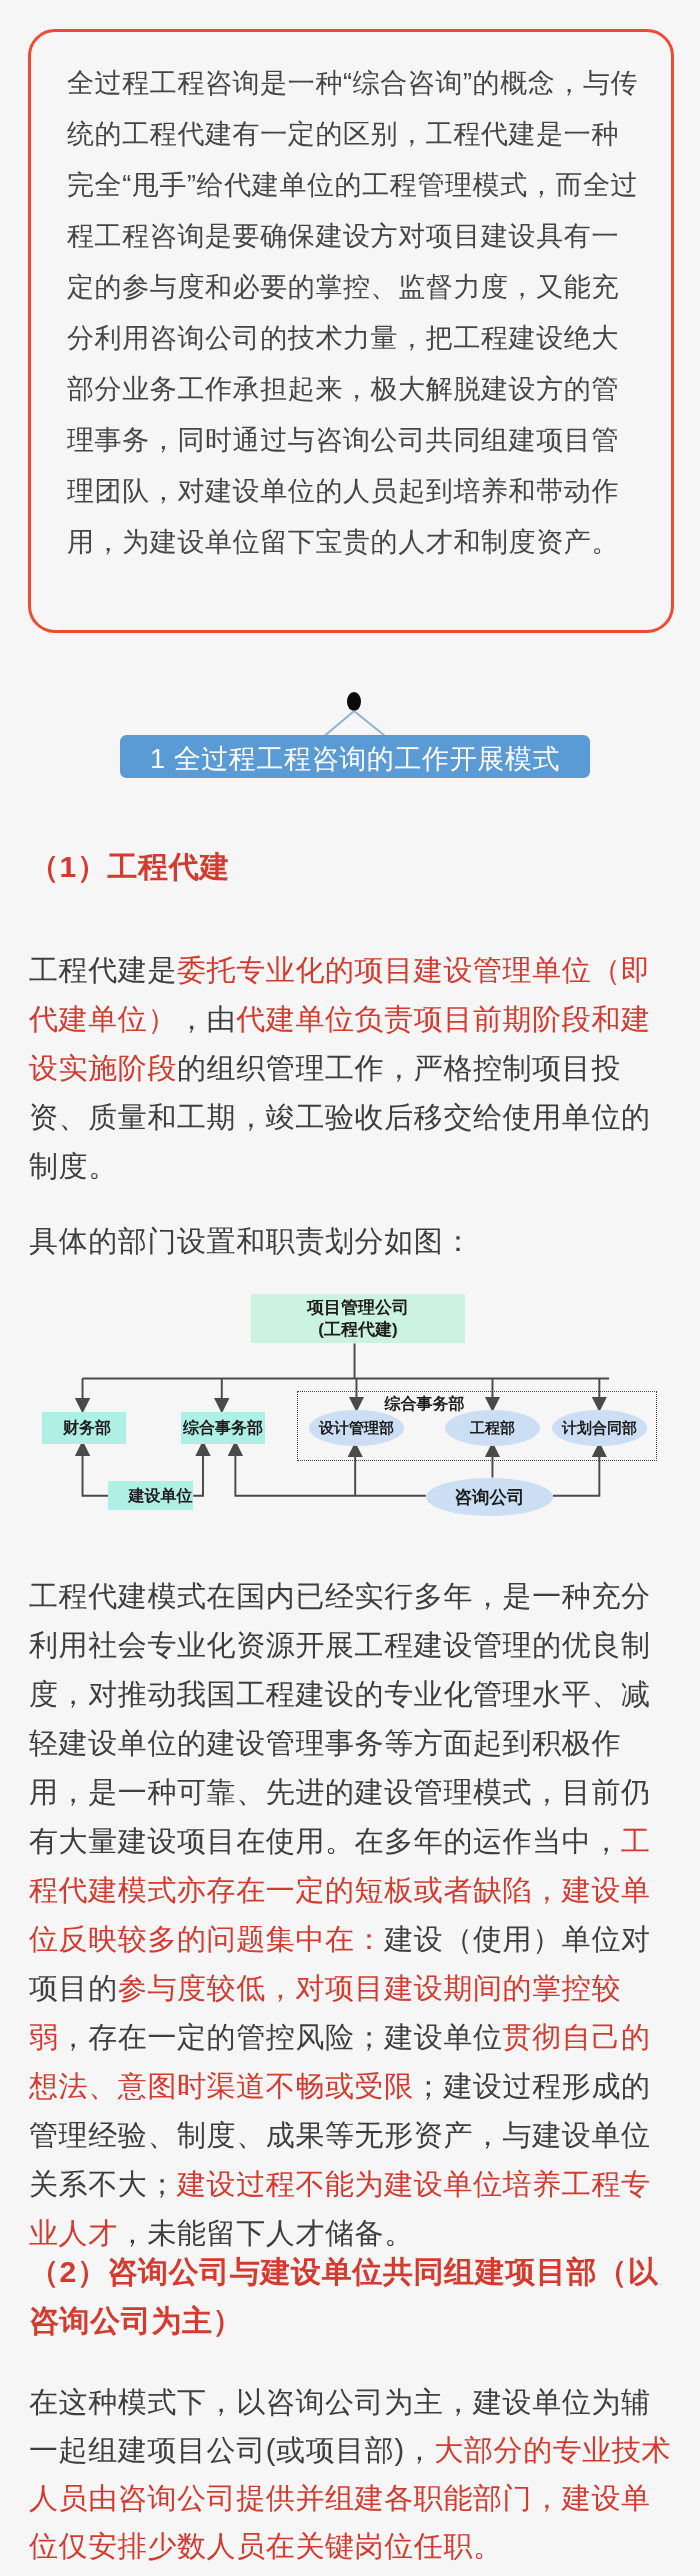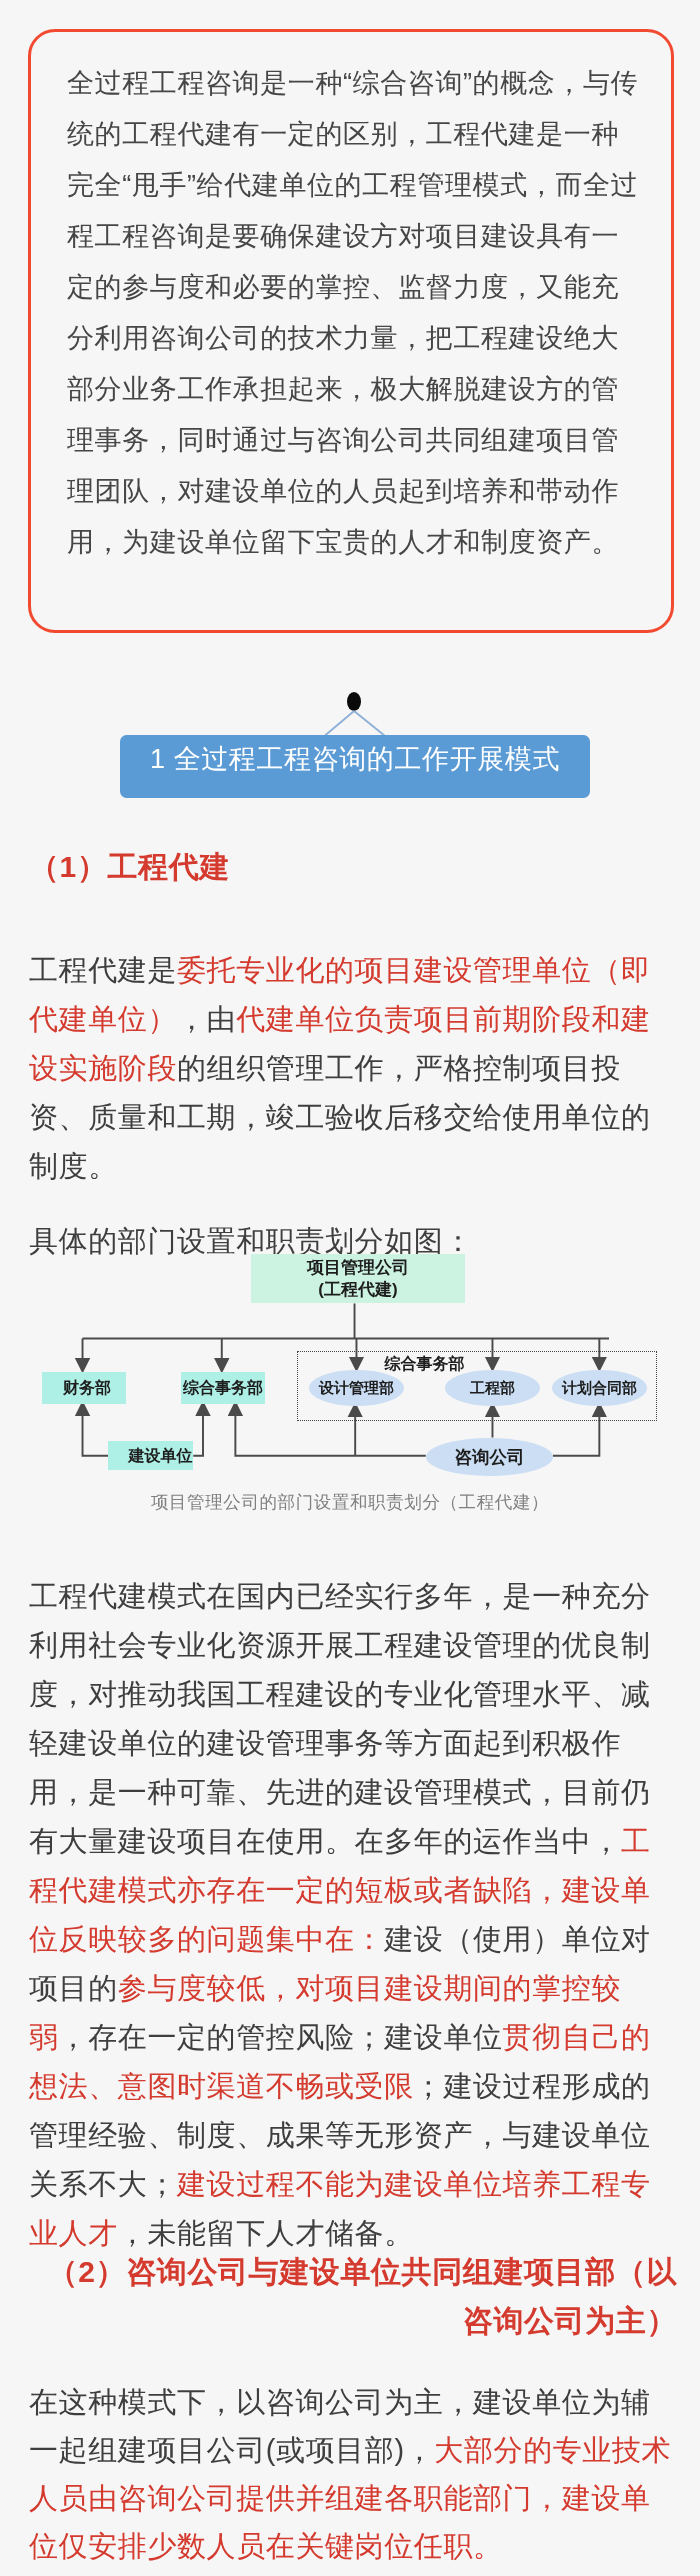--- a/index.html
+++ b/index.html
@@ -28,36 +28,36 @@
     border-radius:27px;
     padding:26px 32px 0 36px;
     font-size:27px;line-height:51px;color:#464646;
     letter-spacing:0.6px;
   }
   
   .hang-dot{left:347px;top:692px;width:14.3px;height:19.4px;background:#0a0a0a;border-radius:50%;}
   .hang-lines{left:316px;top:709px;}
   
   .banner{
-    left:120px;top:735px;width:470px;height:63px;
+    left:120px;top:735px;width:470px;height:43px;
     background:var(--banner-blue);
     border-radius:6.5px;
     color:#fff;font-size:27px;line-height:49px;text-align:center;
     letter-spacing:0.6px;
   }
   .h-red{font-size:30px;font-weight:bold;color:var(--red);letter-spacing:0.6px;}
   .h1{left:29px;top:847px;}
-  .h2{left:29px;top:2247px;width:648px;line-height:49px;text-align:right;}
+  .h2{left:29px;top:2247px;width:648px;line-height:49px;}
   .para{left:29px;width:648px;font-size:29px;line-height:49px;letter-spacing:0.6px;}
   .p1{top:946px;}
   .lead{top:1195px;margin-top:22px;}
   .p2{top:1572px;}
   .p3{top:2378px;line-height:48px;}
   
-  .diagram{left:0;top:1240px;width:700px;height:272px;}
+  .diagram{left:0;top:1280px;width:700px;height:272px;}
   .diagram svg{position:absolute;left:0;top:0;}
   .node{position:absolute;text-align:center;color:#1d1d1d;font-weight:bold;}
   .rootbox{left:251px;top:14.3px;width:214px;height:49px;background:var(--mint);font-size:17px;line-height:22px;padding-top:2.6px;}
   .deptbox{width:84px;height:32px;background:var(--cyan);font-size:16px;line-height:32px;}
   .box-finance{left:42px;top:132px;padding-left:6px;}
   .box-general{left:181px;top:132px;font-family:Liberation Serif, serif;}
   .box-owner{left:108px;top:201px;width:85px;height:29px;line-height:29px;padding-left:20px;}
   .bubble{width:95px;height:36px;background:var(--bluebubble);border-radius:50%;font-size:15px;line-height:36px;}
   .el-design{left:309px;top:130px;}
   .el-eng{left:445px;top:130px;}
@@ -128,21 +128,20 @@
 
   <div class="node deptbox box-finance">财务部</div>
   <div class="node deptbox box-general">综合事务部</div>
   <div class="node deptbox box-owner">建设单位</div>
 
   <div class="node bubble el-design">设计管理部</div>
   <div class="node bubble el-eng">工程部</div>
   <div class="node bubble el-plan">计划合同部</div>
   <div class="node el-consult">咨询公司</div>
 
-  <div class="node fig-caption">项目管理公司的部门设置和职责划分（工程代建）</div>
 </div>
 
 <div class="abs para p2"><span style="color: rgb(62, 62, 62);">工程代建模式在国内已经实行多年，是一种充分利用社会专业化资源开展工程建设管理的优良制度，对推动我国工程建设的专业化管理水平、减轻建设单位的建设管理事务等方面起到积极作用，是一种可靠、先进的建设管理模式，目前仍有大量建设项目在使用。在多年的运作当中，</span><span style="color: rgb(212, 58, 46);">工程代建模式亦存在一定的短板或者缺陷，建设单位反映较多的问题集中在：</span><span style="color: rgb(62, 62, 62);">建设（使用）单位对项目的</span><span style="color: rgb(212, 58, 46);">参与度较低，对项目建设期间的掌控较弱</span><span style="color: rgb(62, 62, 62);">，存在一定的管控风险；建设单位</span><span style="color: rgb(212, 58, 46);">贯彻自己的想法、意图时渠道不畅或受限</span><span style="color: rgb(62, 62, 62);">；建设过程形成的管理经验、制度、成果等无形资产，与建设单位关系不大；</span><span style="color: rgb(212, 58, 46);">建设过程不能为建设单位培养工程专业人才</span><span style="color: rgb(62, 62, 62);">，未能留下人才储备。</span></div>
 
 <div class="abs h-red h2">（2）咨询公司与建设单位共同组建项目部（以咨询公司为主）</div>
 
 <div class="abs para p3"><span style="color: rgb(62, 62, 62);"> 在这种模式下，以咨询公司为主，建设单位为辅一起组建项目公司(或项目部)，</span><span style="color: rgb(212, 58, 46);">大部分的专业技术人员由咨询公司提供并组建各职能部门，建设单位仅安排少数人员在关键岗位任职。</span></div>
 
 
 </body></html>

